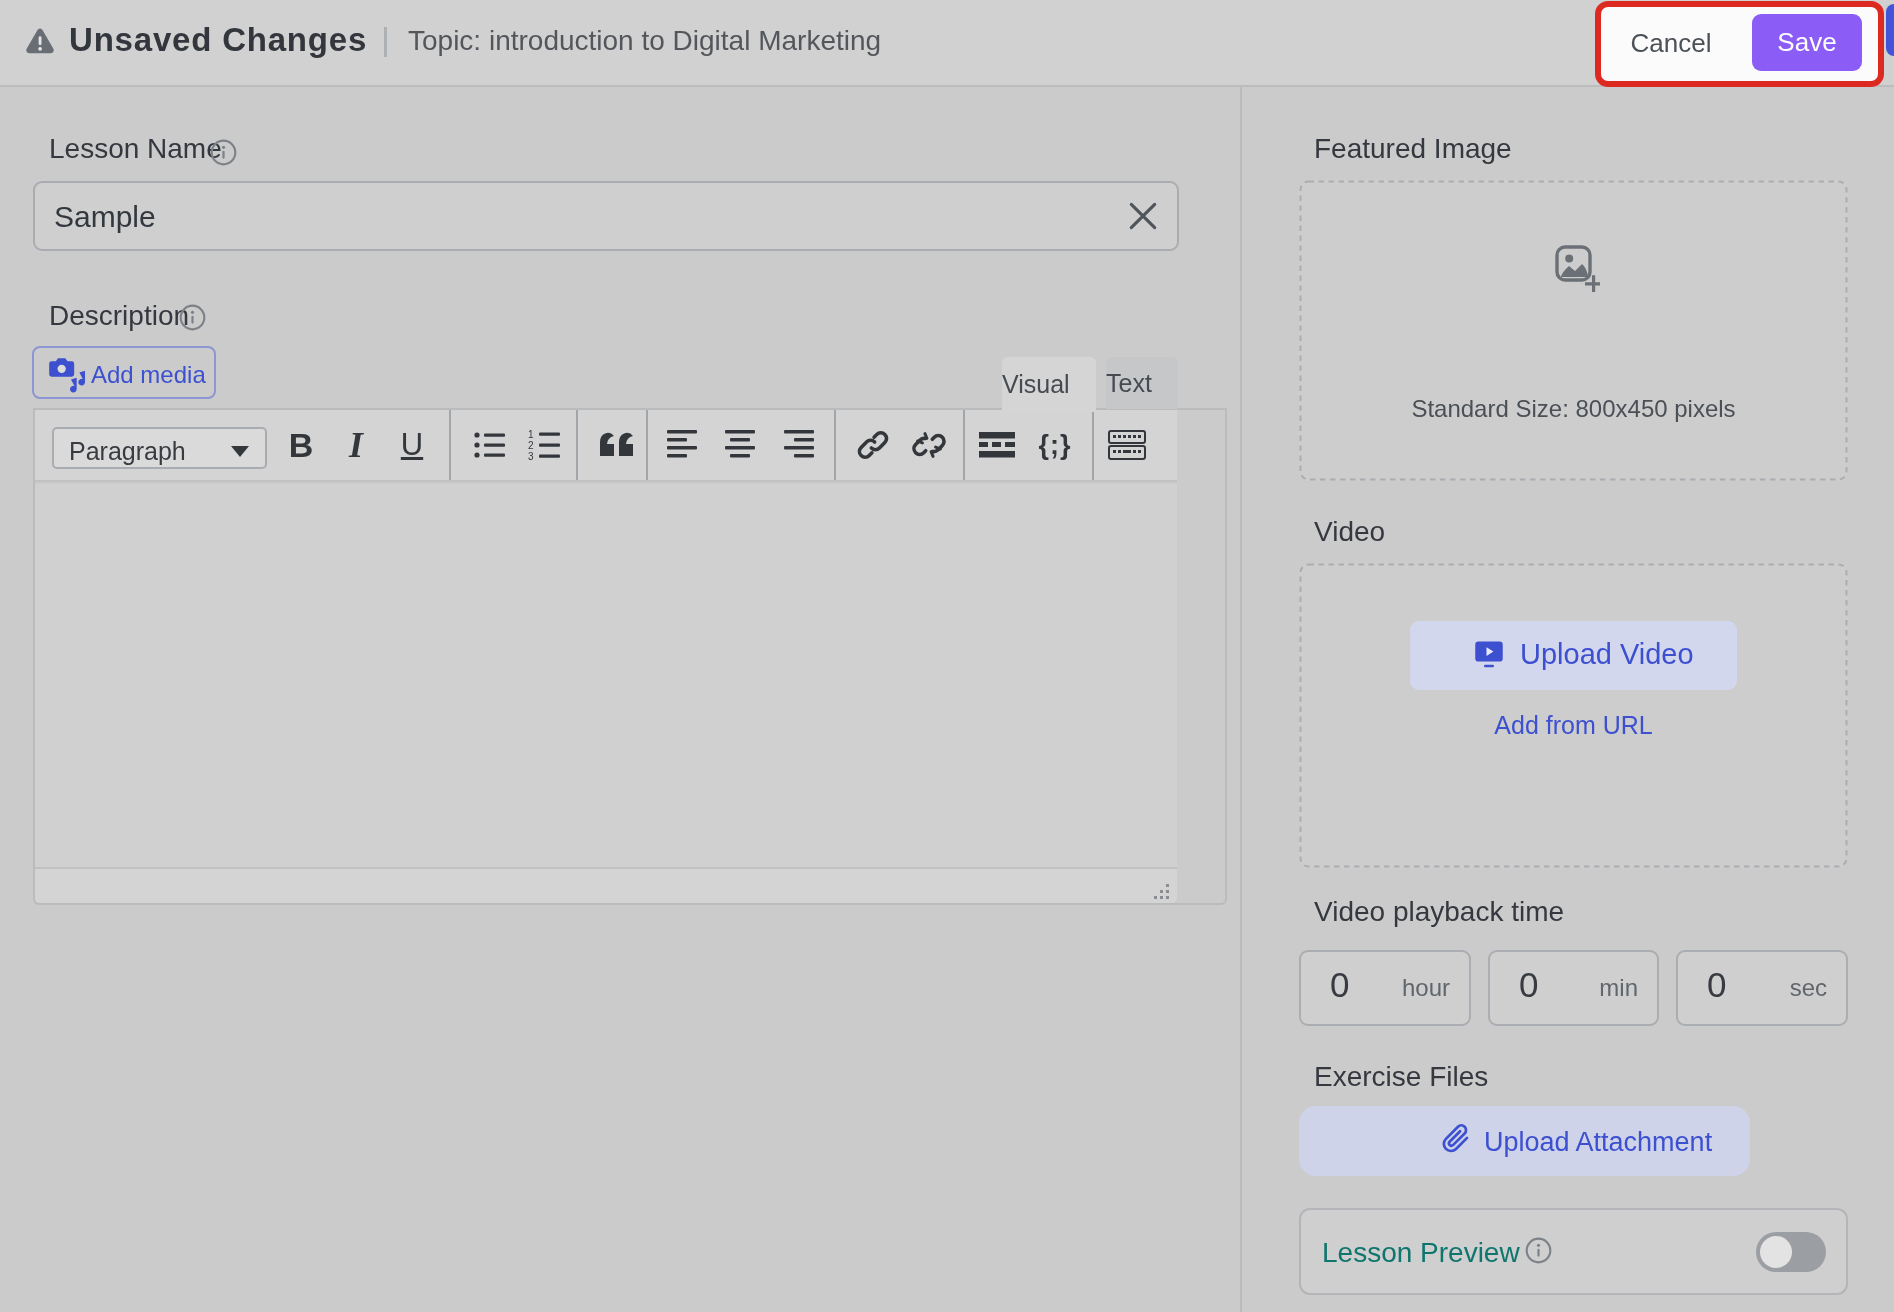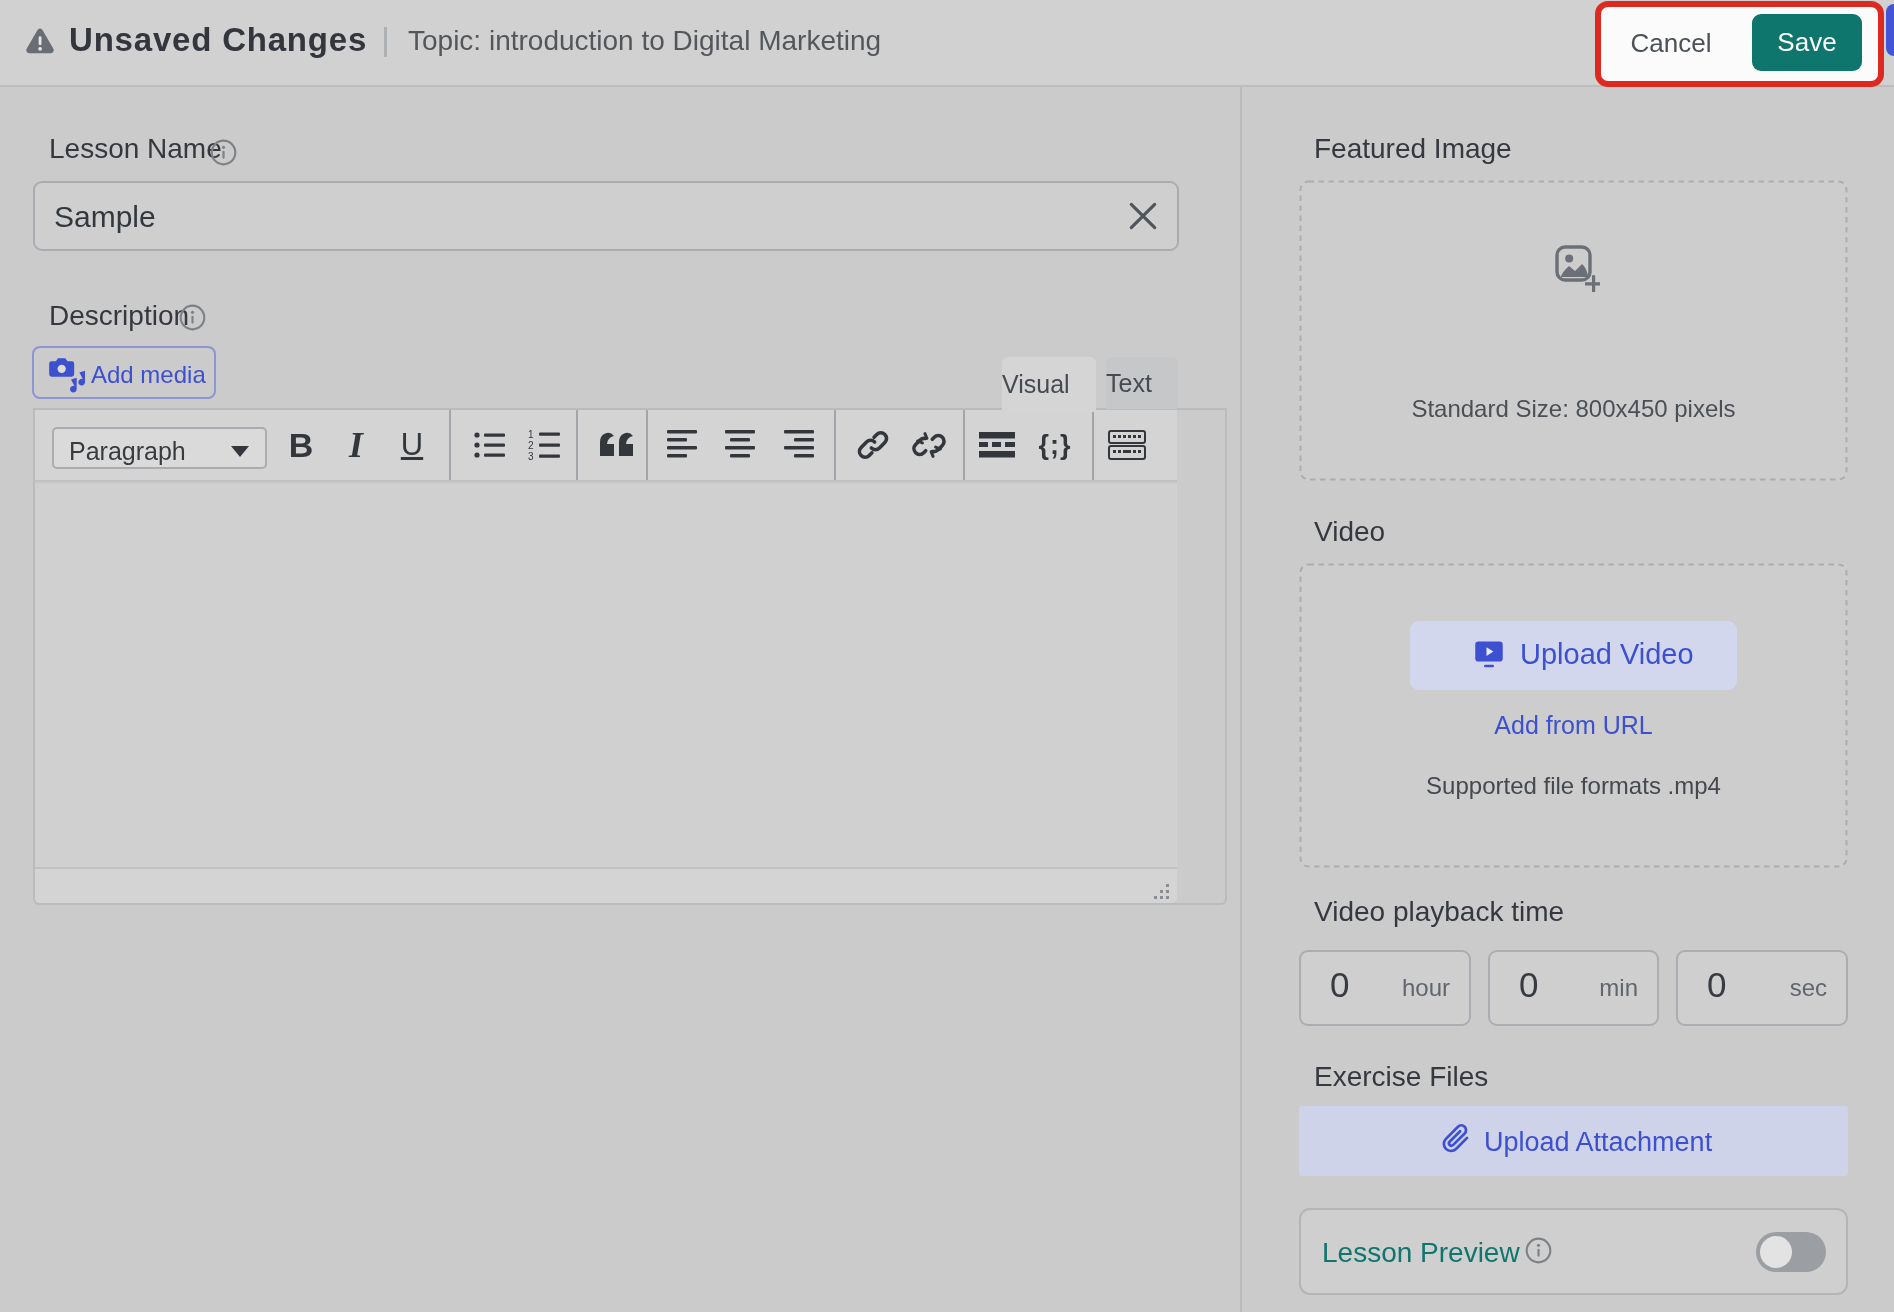--- a/index.html
+++ b/index.html
@@ -11,21 +11,21 @@
             background:#d1d1d1; border-bottom:2px solid #bdbdbd; }
   #warnico { position:absolute; left:25px; top:26px; }
   #title { position:absolute; left:69px; top:21px; font-size:33px; font-weight:700; color:#33373d; letter-spacing:.8px; }
   #tdivider { position:absolute; left:384px; top:27px; width:3px; height:30px; background:#aeb1b4; }
   #topic { position:absolute; left:408px; top:25px; font-size:28px; color:#53575c; }
   #bluesliver { position:absolute; right:-14px; top:4px; width:22px; height:52px; background:#4355d6; border-radius:8px; }
   #redbox { position:absolute; left:1595px; top:1px; width:289px; height:86px;
             border:6px solid #dd2a20; border-radius:13px; background:#fbfbfb; }
   #cancelbtn { position:absolute; left:20px; top:13px; width:100px; height:46px; text-align:center;
                font-size:26px; color:#4c5157; line-height:46px; }
-  #savebtn { position:absolute; left:151px; top:7px; width:110px; height:57px; background:#0f766e;
+  #savebtn { position:absolute; left:151px; top:7px; width:110px; height:57px; background:#8b5cf6;
              border-radius:9px; color:#fdfdfd; font-size:26px; text-align:center; line-height:57px; }
 
   
   .label { font-size:28px; font-weight:500; color:#35393f; white-space:nowrap;margin-left:16px; }
   .info { display:inline-block; vertical-align:middle; }
 
   #lessonlabel { position:absolute; left:33px; top:133px; }
   #nameinput { position:absolute; left:33px; top:181px; width:1146px; height:70px; background:#cfcfcf;
                border:2px solid #a9acb0; border-radius:9px; }
   #nameinput .val { position:absolute; left:19px; top:17px; font-size:30px; color:#33383f; }
@@ -74,21 +74,21 @@
 
   #vpt_label { position:absolute; left:1298px; top:896px; }
   .timebox { position:absolute; top:950px; height:76px; background:#cfcfcf; border:2px solid #aaadb1; border-radius:9px; }
   .timebox .num { position:absolute; left:29px; top:13px; font-size:35px; color:#383c42; }
   .timebox .unit { position:absolute; right:19px; top:22px; font-size:24px; color:#61666c; }
   #tb_h { left:1299px; width:172px; }
   #tb_m { left:1488px; width:171px; }
   #tb_s { left:1676px; width:172px; }
 
   #ef_label { position:absolute; left:1298px; top:1061px; }
-  #ua_btn { position:absolute; left:1299px; top:1106px; width:549px; height:70px; background:#ced3ea; border-radius:3px; }
+  #ua_btn { position:absolute; left:1299px; top:1106px; width:451px; height:70px; background:#ced3ea; border-radius:17px; }
   #ua_btn span { position:absolute; left:185px; top:21px; font-size:27px; color:#3c50d0; white-space:nowrap; }
 
   #lp_card { position:absolute; left:1299px; top:1208px; width:549px; height:87px; background:#cfcfcf;
              border:2px solid #b3b5b8; border-radius:11px; }
   #lp_card .t { position:absolute; left:21px; top:27px; font-size:28px; font-weight:500; color:#0f766e; }
   #toggle { position:absolute; left:455px; top:22px; width:70px; height:40px; background:#9b9ea3; border-radius:20px; }
   #toggle .knob { position:absolute; left:4px; top:4px; width:32px; height:32px; background:#e3e3e3; border-radius:16px; }
 </style>
 </head>
 <body>
@@ -313,21 +313,20 @@
     </svg>
   <div id="uv_btn">
     <svg width="30" height="28" viewBox="0 0 24 22" style="position:absolute; left:64px; top:19px;">
       <rect x="1" y="1" width="22" height="16" rx="2.5" fill="#3c50d0"></rect>
       <path d="M10 5.5 L15.5 9 L10 12.5z" fill="#e8eaf8"></path>
       <rect x="8" y="19.5" width="8" height="2" rx="1" fill="#3c50d0"></rect>
     </svg>
     <span>Upload Video</span>
   </div>
   <div id="v_url">Add from URL</div>
-  <div id="v_caption">Supported file formats .mp4</div>
 </div>
 
 <div id="vpt_label" class="label">Video playback time</div>
 <div id="tb_h" class="timebox">
     <span class="num">0</span>
     <span class="unit">hour</span>
   </div>
 <div id="tb_m" class="timebox">
     <span class="num">0</span>
     <span class="unit">min</span>

